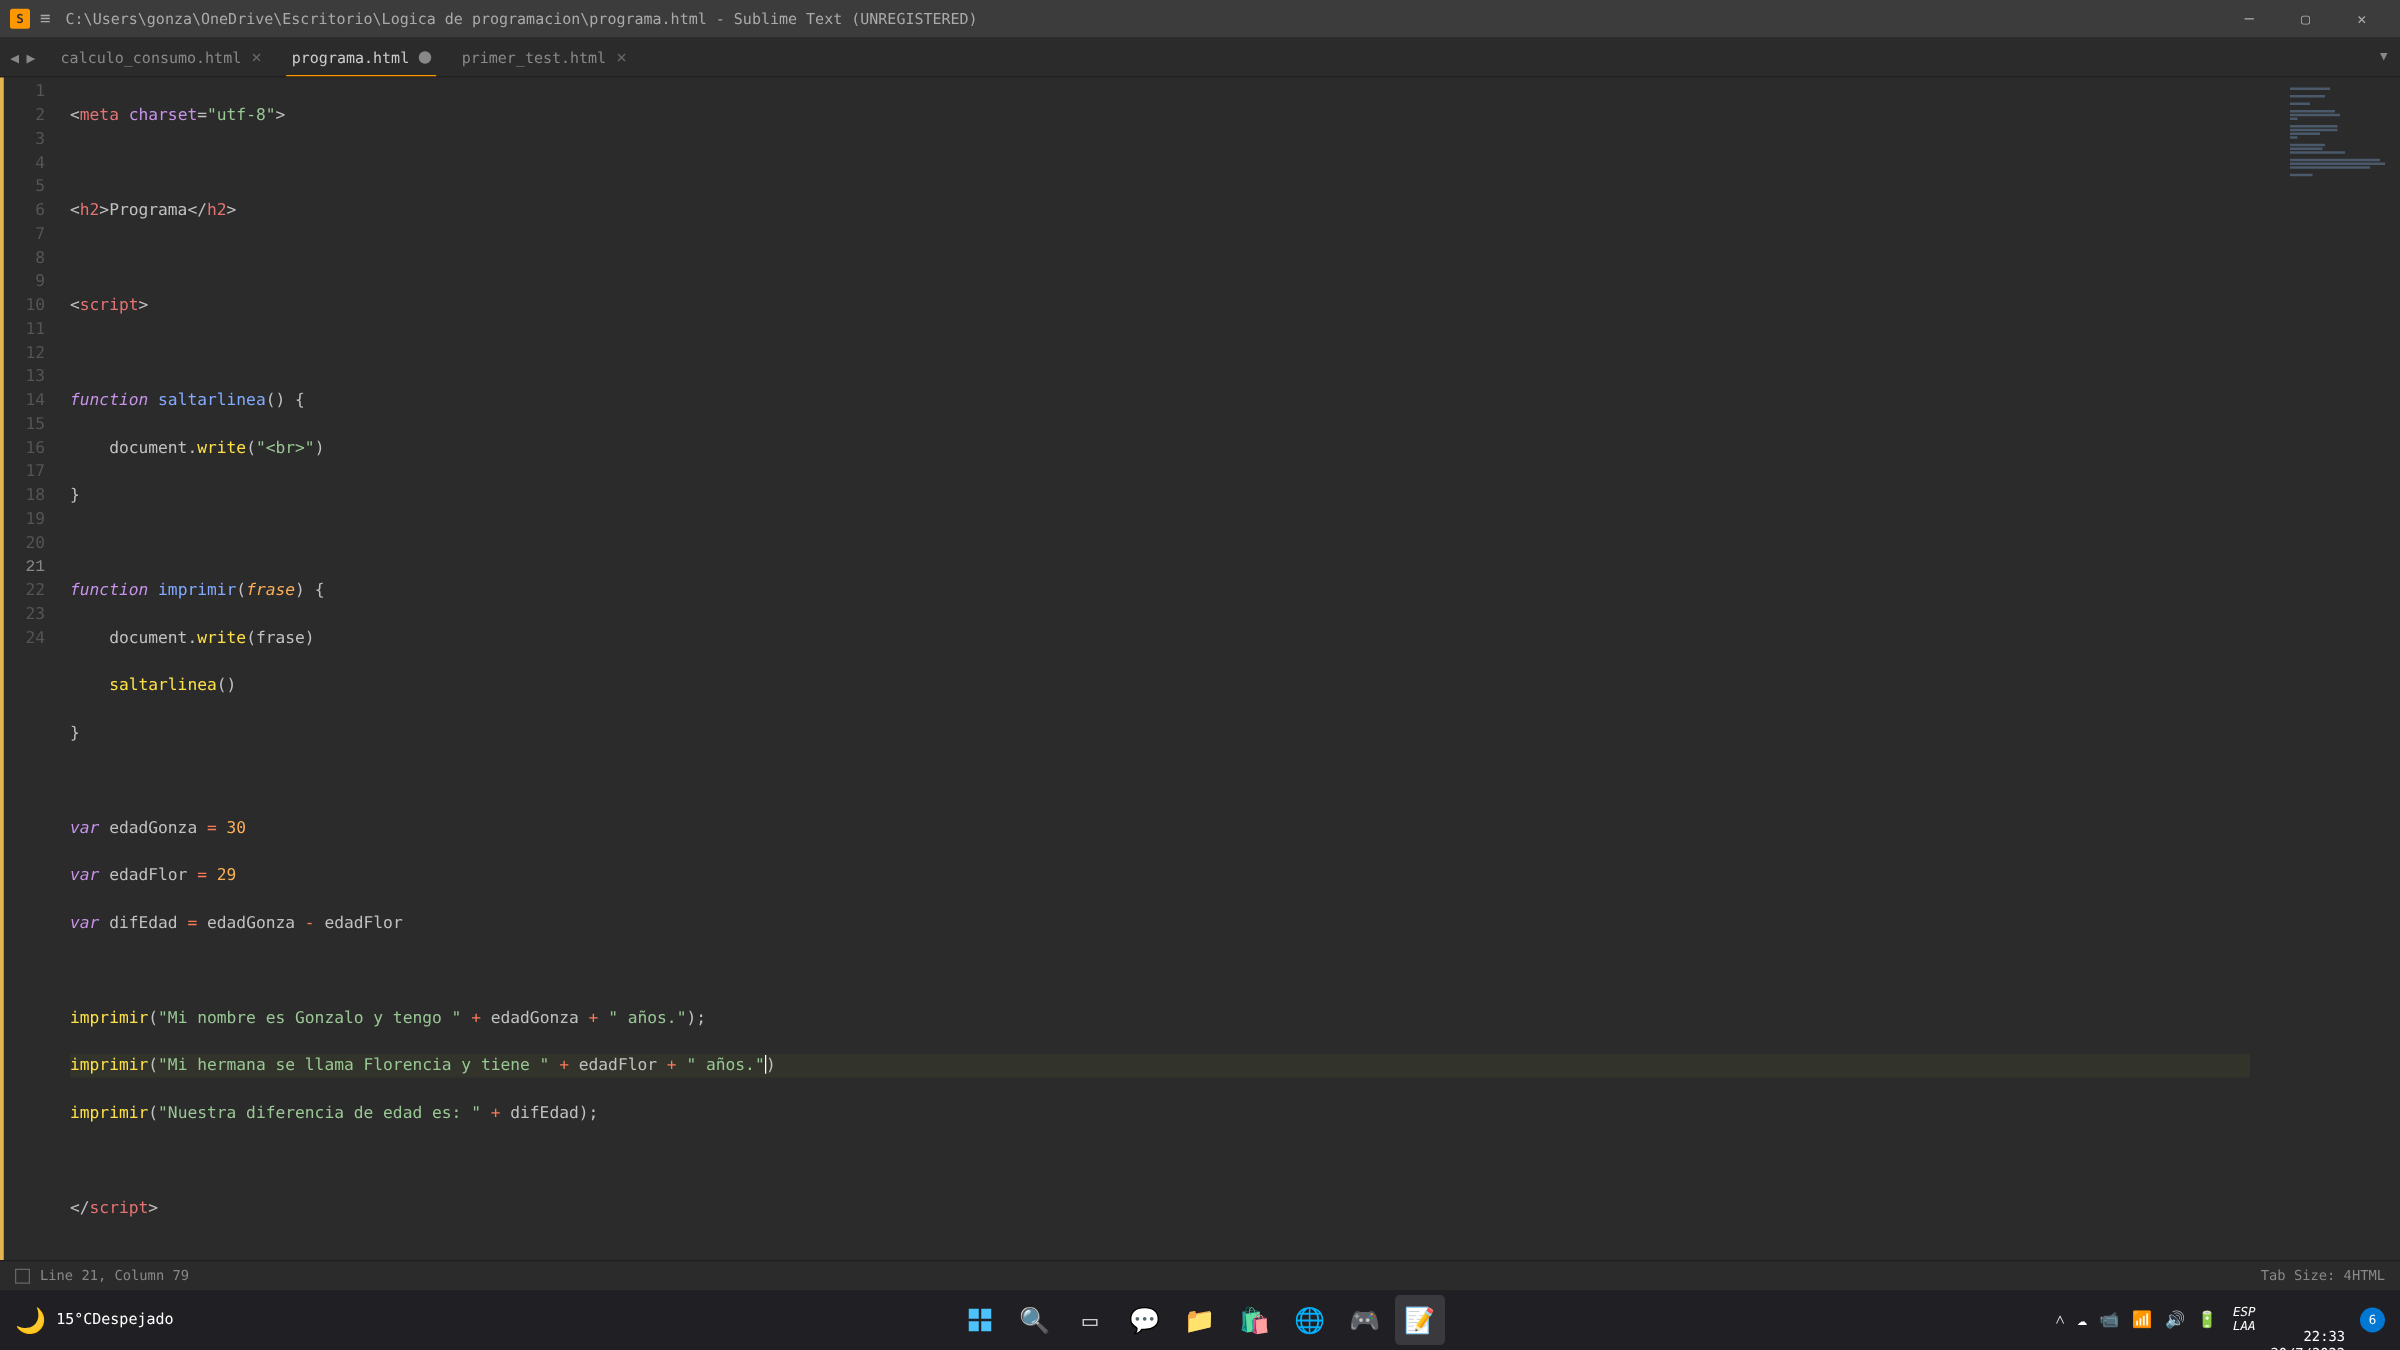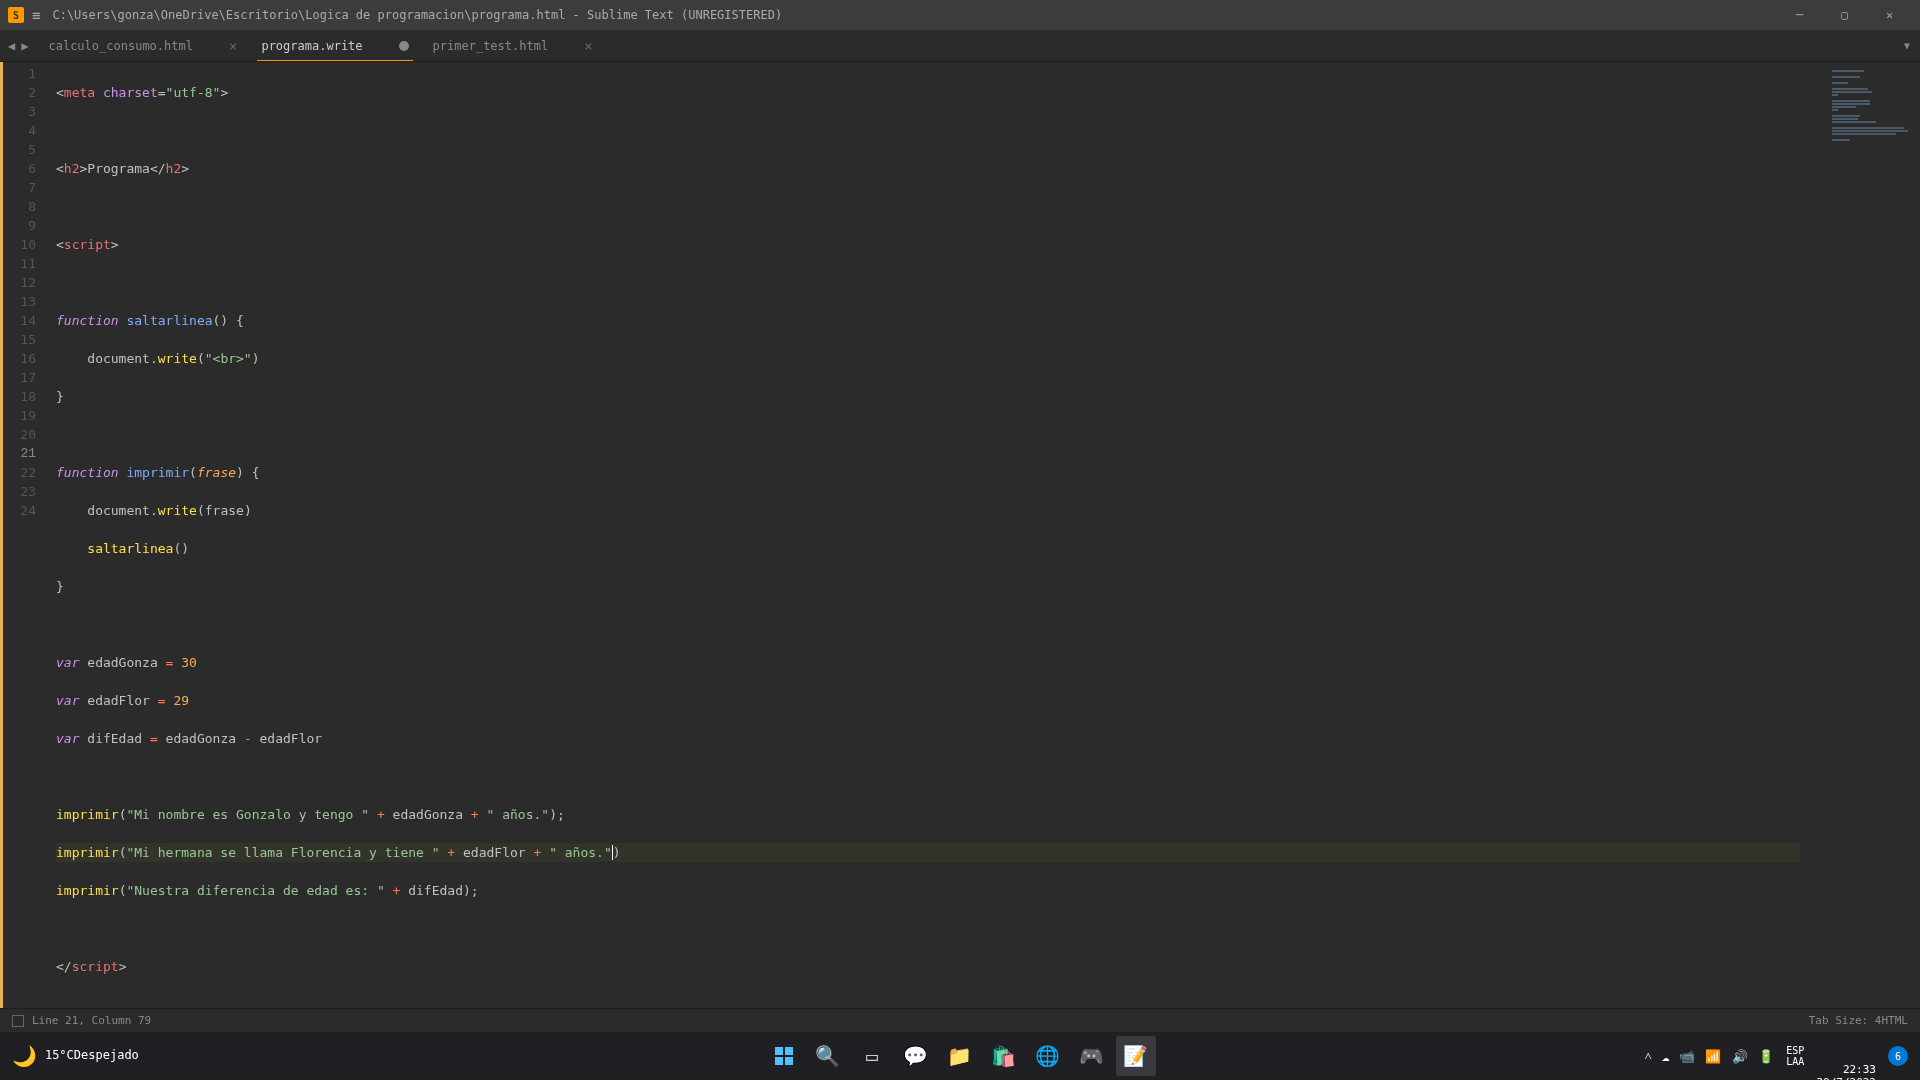--- a/index.html
+++ b/index.html
@@ -10,21 +10,21 @@
 .titlebar .app-icon { width: 16px; height: 16px; background: #ff9800; border-radius: 2px; margin-right: 8px; display: flex; align-items: center; justify-content: center; font-size: 10px; color: #333; font-weight: bold; }
 .titlebar .menu-icon { margin-right: 12px; cursor: pointer; font-size: 14px; }
 .titlebar .title-text { flex: 1; }
 .titlebar .win-controls { display: flex; gap: 0; }
 .titlebar .win-btn { width: 45px; height: 30px; display: flex; align-items: center; justify-content: center; cursor: pointer; font-size: 12px; }
 
 
 .tabbar { height: 32px; background: #2b2b2b; display: flex; align-items: center; border-bottom: 1px solid #1e1e1e; }
 .nav-arrows { display: flex; padding: 0 6px; gap: 2px; }
 .nav-arrow { color: #888; font-size: 12px; cursor: pointer; padding: 2px; }
-.tab { display: flex; align-items: center; padding: 0 12px; height: 100%; font-size: 12px; color: #888; cursor: pointer; position: relative; gap: 36px; }
+.tab { display: flex; align-items: center; padding: 0 12px; height: 100%; font-size: 12px; color: #888; cursor: pointer; position: relative; gap: 8px; }
 .tab.active { color: #ccc; }
 .tab.active::after { content: ''; position: absolute; bottom: 0; left: 8px; right: 8px; height: 1px; background: #ff9800; }
 .tab .close { font-size: 14px; color: #666; }
 .tab.active .close { color: #888; }
 .tab .close.dirty { width: 10px; height: 10px; border-radius: 50%; background: #888; display: inline-block; font-size: 0; }
 .dropdown-arrow { margin-left: auto; padding: 0 10px; color: #888; cursor: pointer; font-size: 10px; }
 
 
 .editor { display: flex; height: calc(100% - 30px - 32px - 24px - 48px); background: #2b2b2b; position: relative; }
 .gutter { width: 48px; background: #2b2b2b; text-align: right; padding-right: 12px; font-size: 13px; color: #555; line-height: 19px; padding-top: 2px; border-left: 3px solid transparent; user-select: none; }
@@ -62,21 +62,21 @@
 
 .taskbar { height: 48px; background: rgba(30,30,35,0.85); backdrop-filter: blur(10px); display: flex; align-items: center; padding: 0 12px; position: relative; }
 .weather { display: flex; align-items: center; gap: 8px; color: #fff; font-size: 12px; font-family: 'Segoe UI', sans-serif; }
 .weather-icon { font-size: 20px; }
 .weather-text { display: flex; flex-direction: row; line-height: 1.1; }
 .taskbar-center { position: absolute; left: 50%; transform: translateX(-50%); display: flex; gap: 4px; align-items: center; }
 .tb-icon { width: 40px; height: 40px; display: flex; align-items: center; justify-content: center; border-radius: 4px; cursor: pointer; font-size: 20px; }
 .tb-icon.active { background: rgba(255,255,255,0.12); }
 .taskbar-right { margin-left: auto; display: flex; align-items: center; gap: 12px; color: #fff; font-size: 11px; font-family: 'Segoe UI', sans-serif; }
 .tray-icons { display: flex; gap: 10px; align-items: center; font-size: 13px; }
-.lang { display: flex; flex-direction: column; align-items: center; line-height: 1.1; font-size: 10px; }
+.lang { display: flex; flex-direction: column; align-items: center; line-height: 1.1; font-size: 10px; font-style: italic; }
 .clock { display: flex; flex-direction: column; align-items: flex-end; line-height: 1.2; margin-top: 40px; }
 .notif-badge { width: 20px; height: 20px; border-radius: 50%; background: #0078d4; display: flex; align-items: center; justify-content: center; font-size: 10px; }
 
 
 .win-logo { display: grid; grid-template-columns: 8px 8px; grid-template-rows: 8px 8px; gap: 2px; }
 .win-logo span { background: #4cc2ff; }
 </style>
 </head>
 <body>
 
@@ -94,21 +94,21 @@
 <div class="tabbar">
   <div class="nav-arrows">
     <span class="nav-arrow">◀</span>
     <span class="nav-arrow">▶</span>
   </div>
   <div class="tab">
     <span>calculo_consumo.html</span>
     <span class="close">×</span>
   </div>
   <div class="tab active">
-    <span>programa.write</span>
+    <span>programa.html</span>
     <span class="close dirty">●</span>
   </div>
   <div class="tab">
     <span>primer_test.html</span>
     <span class="close">×</span>
   </div>
   <div class="dropdown-arrow">▼</div>
 </div>
 
 <div class="editor">

